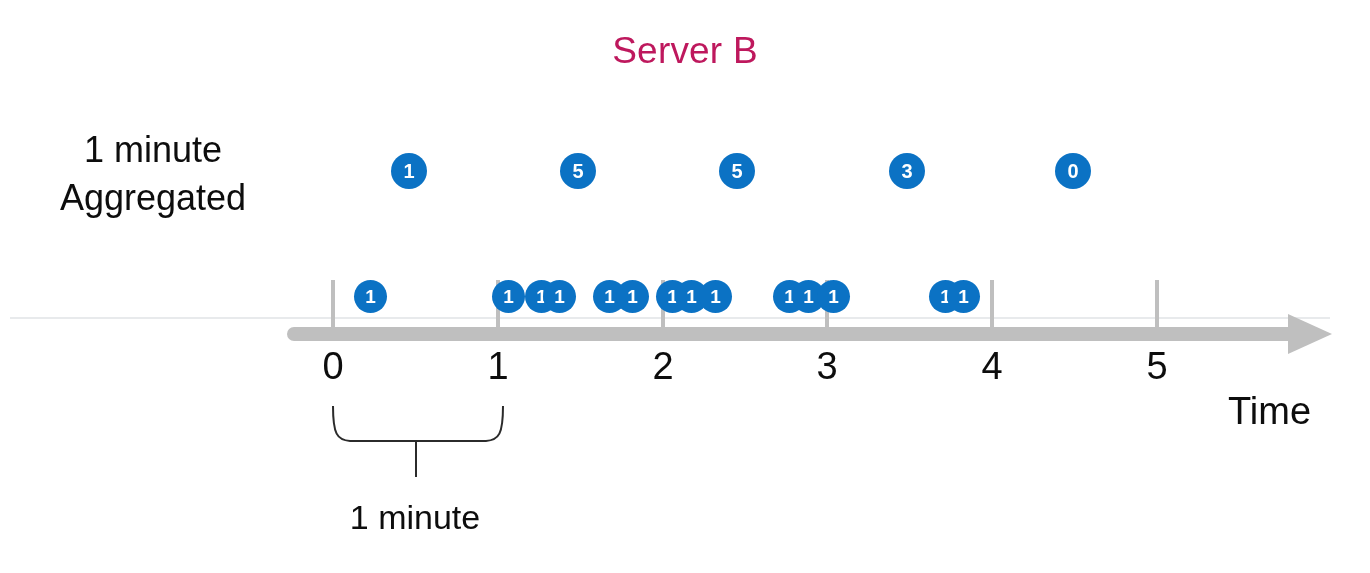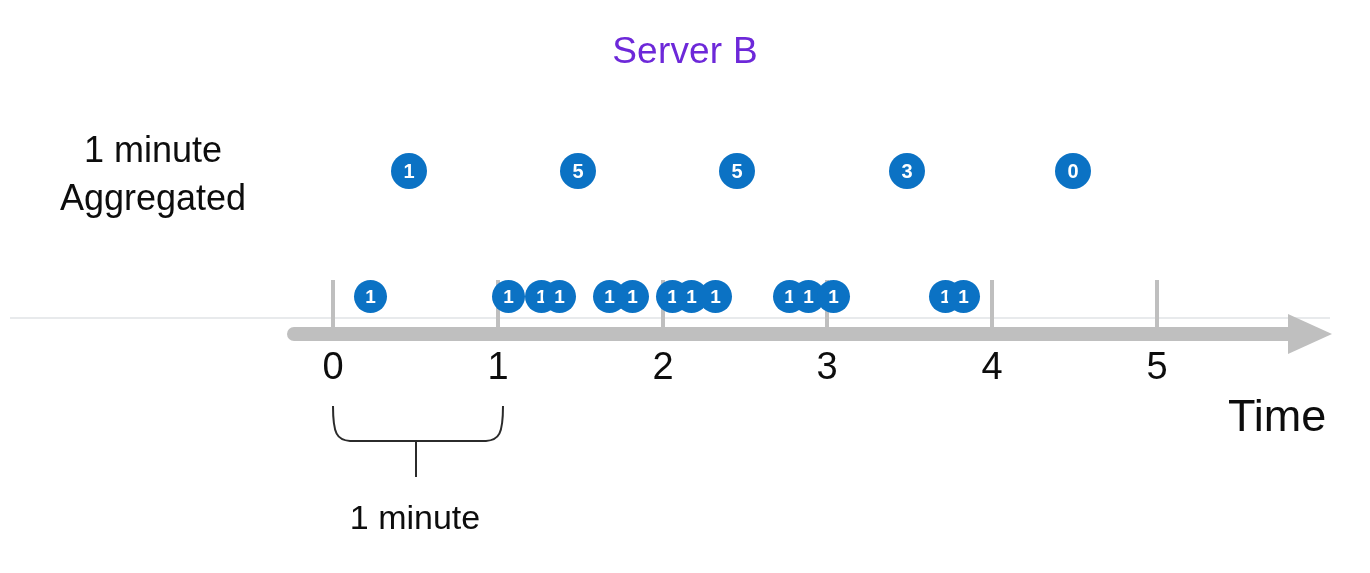--- a/index.html
+++ b/index.html
@@ -6,21 +6,21 @@
   body{
     width:1370px;height:573px;position:relative;overflow:hidden;
     font-family:"Liberation Sans","DejaVu Sans",sans-serif;
     color:#000000;
   }
   #stage{position:absolute;left:0;top:0;width:1370px;height:573px;}
 
   
   .chart-title{
     position:absolute;left:0;top:30px;width:1370px;
-    text-align:center;font-size:37px;font-weight:400;color:#6d28d9;
+    text-align:center;font-size:37px;font-weight:400;color:#be185d;
     letter-spacing:0.2px;
   }
 
   
   .row-label{
     position:absolute;font-size:36px;font-weight:400;color:#0d0d0d;
     text-align:center;line-height:1.33;white-space:pre-line;
   }
   #label-aggregated{left:18px;top:126px;width:270px;}
   #label-raw{left:18px;top:275px;width:270px;}
@@ -59,21 +59,21 @@
     border-left:44px solid #bfbfbf;
   }
 
   .tick-label{
     position:absolute;top:345px;width:60px;text-align:center;
     font-size:38px;font-weight:400;color:#0d0d0d;
   }
 
   .axis-name{
     position:absolute;left:1228px;top:390px;
-    font-size:45px;font-weight:400;color:#0d0d0d;
+    font-size:38px;font-weight:400;color:#0d0d0d;
   }
 
   
   #brace-wrap{position:absolute;left:320px;top:400px;width:200px;height:80px;}
   .brace-caption{
     position:absolute;left:300px;top:498px;width:230px;text-align:center;
     font-size:34px;font-weight:400;color:#0d0d0d;
   }
 </style>
 </head>

